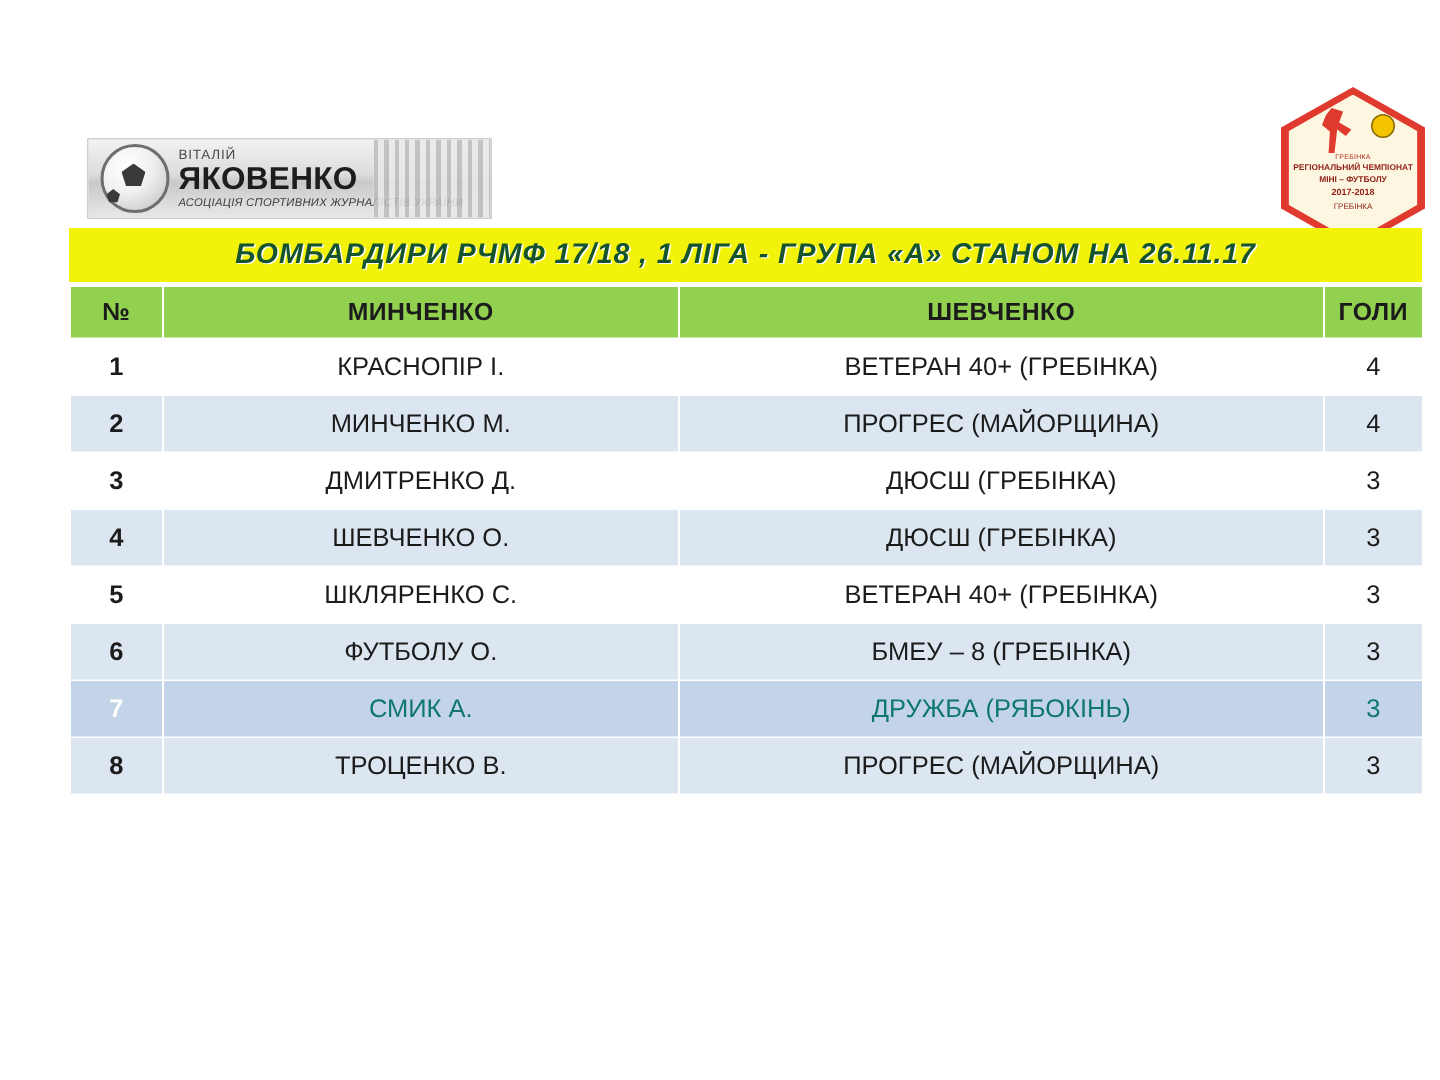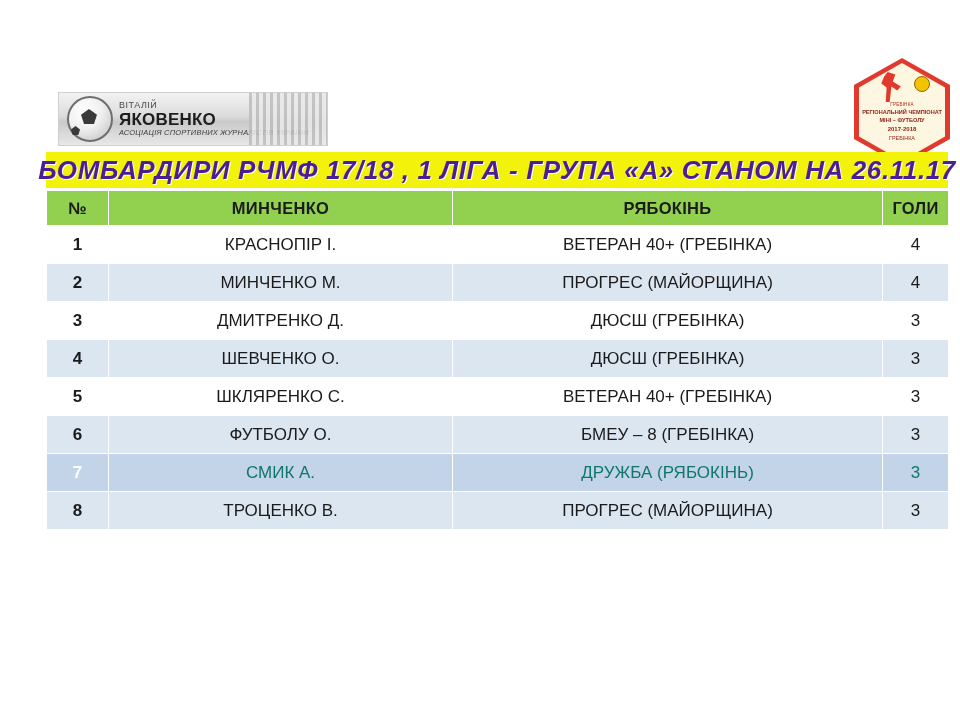--- a/index.html
+++ b/index.html
@@ -63,21 +63,21 @@
     margin-left: 6px;
     line-height: 1.05;
     color: #2b2b2b;
   }
   .left-logo .t1 {
     font-size: 9px;
     letter-spacing: .5px;
     color: #4a4a4a;
   }
   .left-logo .t2 {
-    font-size: 17px;
+    font-size: 21px;
     font-weight: bold;
     color: #1d1d1d;
     letter-spacing: .2px;
   }
   .left-logo .t3 {
     font-size: 7.5px;
     color: #3e3e3e;
     letter-spacing: .2px;
     font-style: italic;
   }
@@ -174,22 +174,22 @@
     height: 36px;
     background: #f2f20a;
     display: flex;
     align-items: center;
     justify-content: center;
   }
   .title-band .title-text {
     font-family: "Liberation Sans", sans-serif;
     font-weight: bold;
     font-style: italic;
-    font-size: 26px;
-    color: #4c1d95;
+    font-size: 19px;
+    color: #14532d;
     letter-spacing: .6px;
     text-shadow: 1px 1px 0 #ffffff;
     white-space: nowrap;
   }
 
   
   .table-wrap {
     position: absolute;
     left: 30px;
     top: 190px;
@@ -267,21 +267,21 @@
       <colgroup>
         <col class="c-num">
         <col class="c-player">
         <col class="c-team">
         <col class="c-goals">
       </colgroup>
       <thead>
         <tr>
           <th>№</th>
           <th>МИНЧЕНКО</th>
-          <th>РЯБОКІНЬ</th>
+          <th>ШЕВЧЕНКО</th>
           <th>ГОЛИ</th>
         </tr>
       </thead>
       <tbody>
         <tr class="row-a">
           <td class="col-num">1</td>
           <td class="col-player">КРАСНОПІР І.</td>
           <td class="col-team">ВЕТЕРАН 40+ (ГРЕБІНКА)</td>
           <td class="col-goals">4</td>
         </tr>

